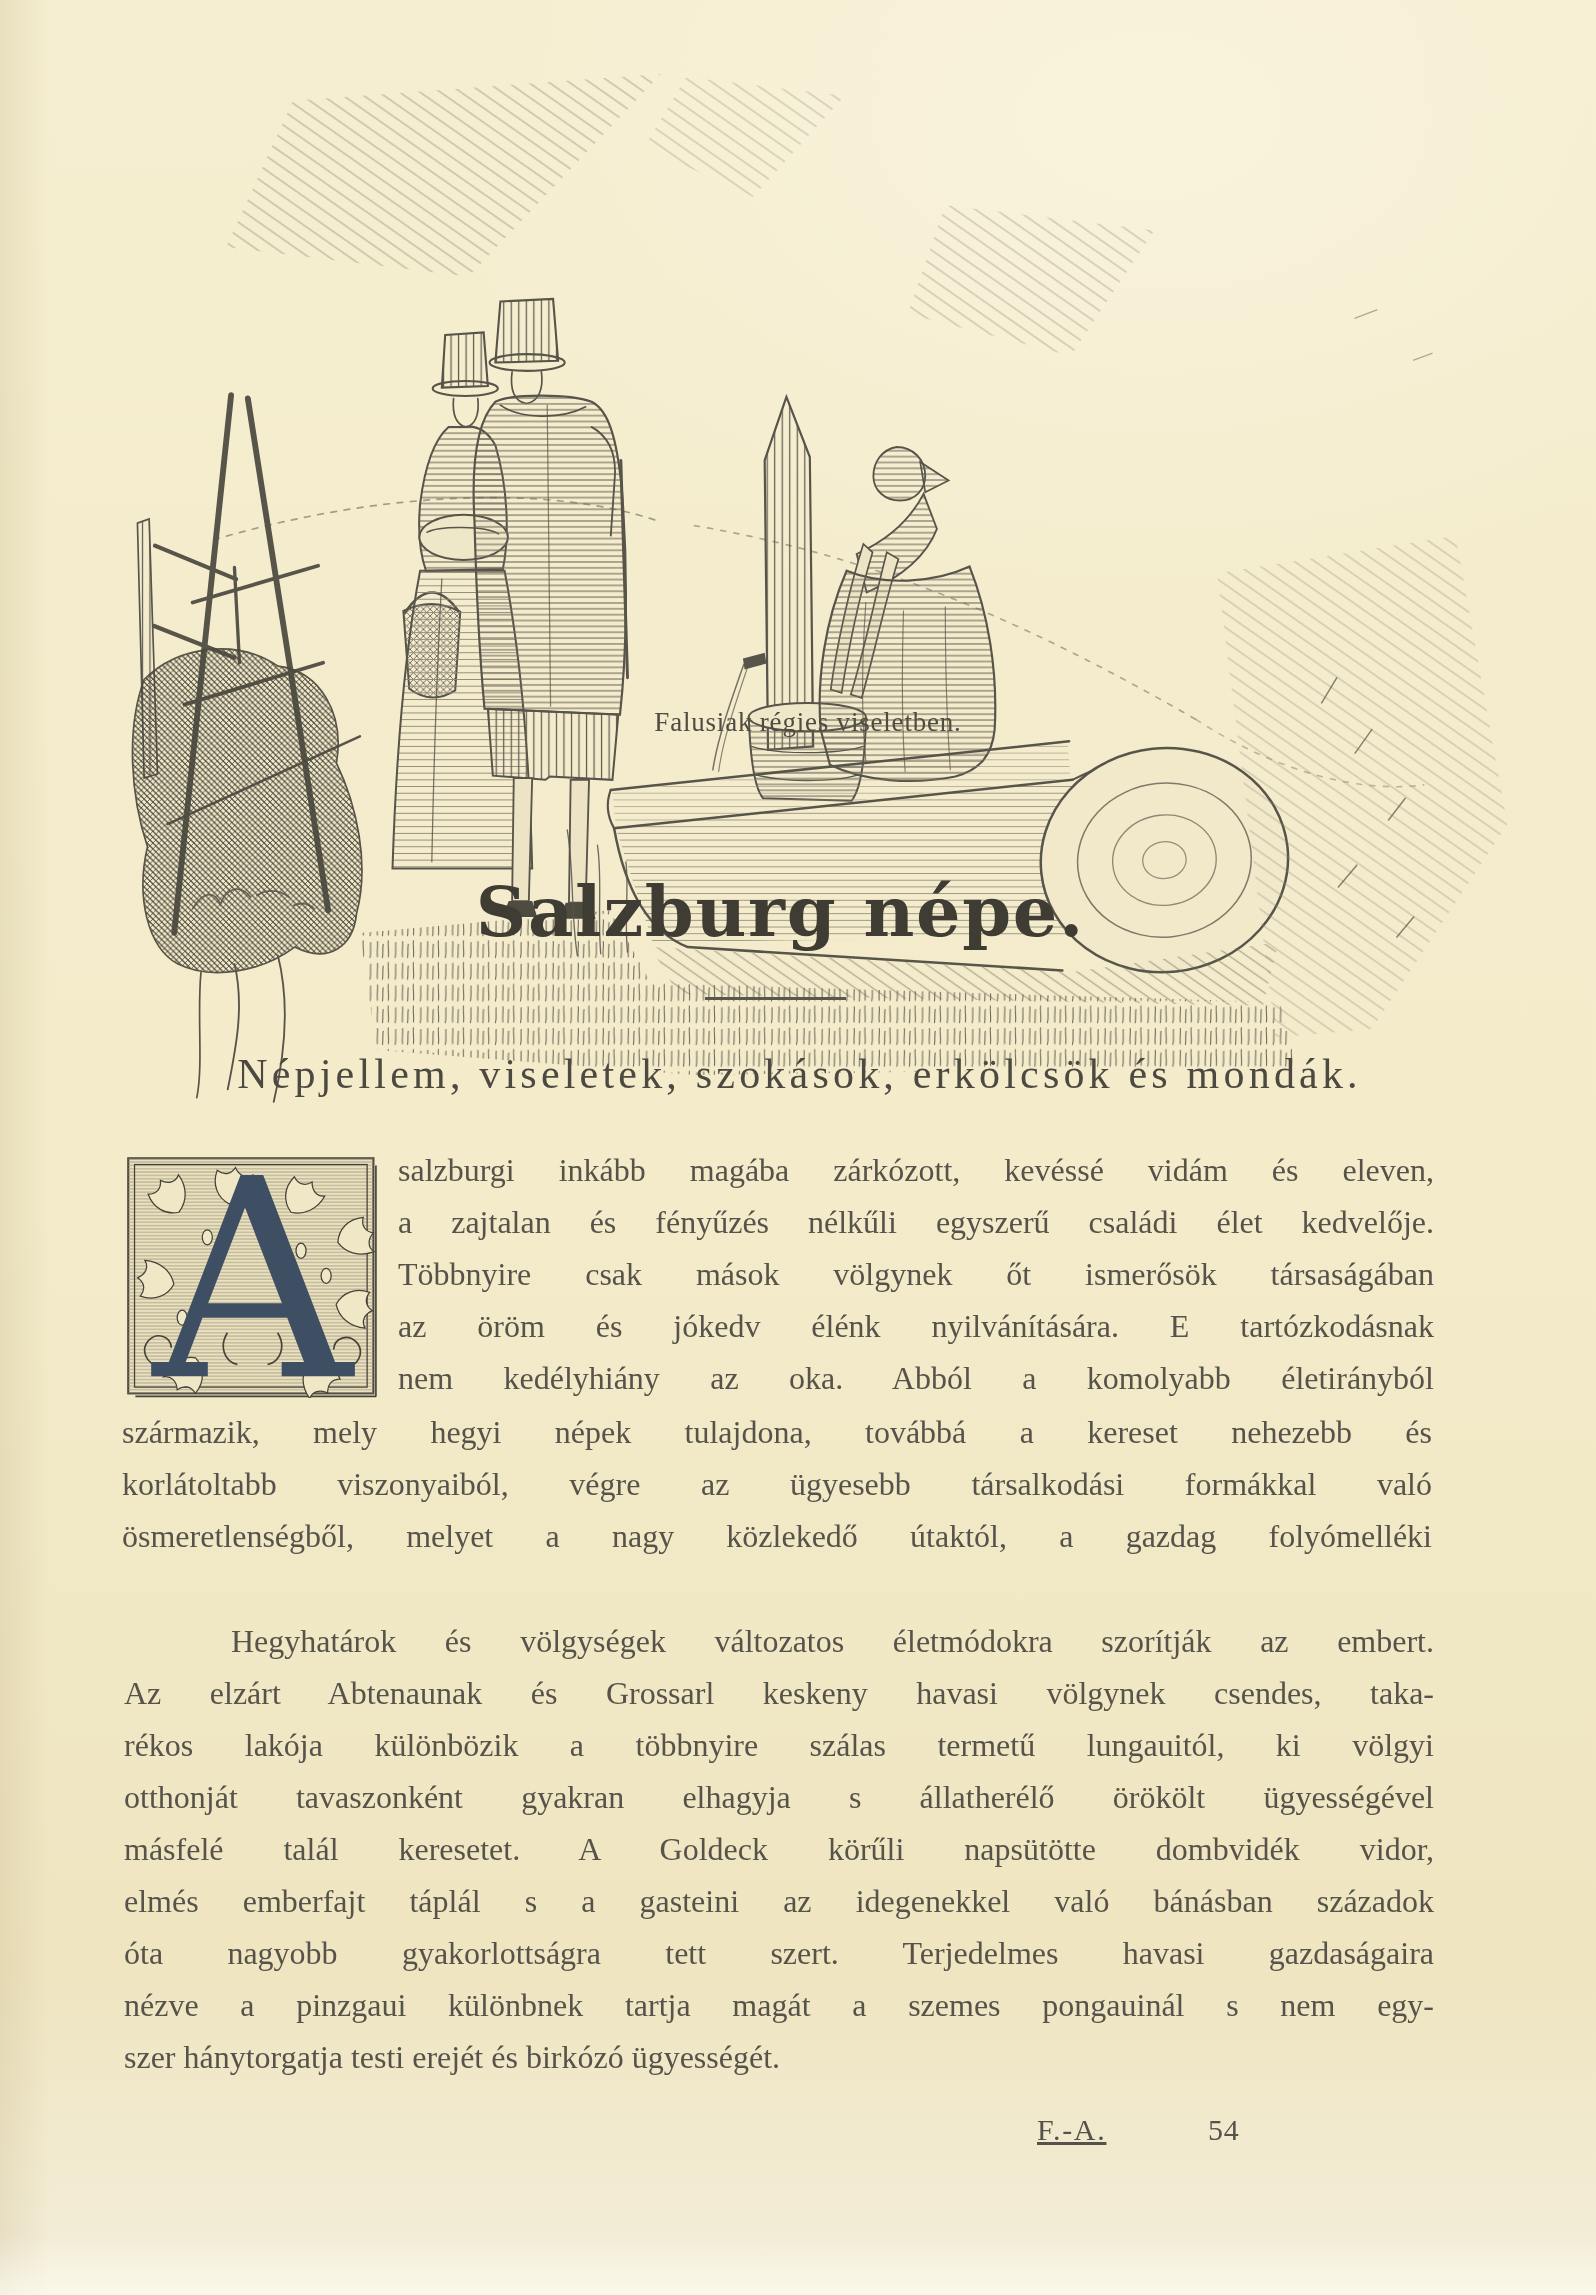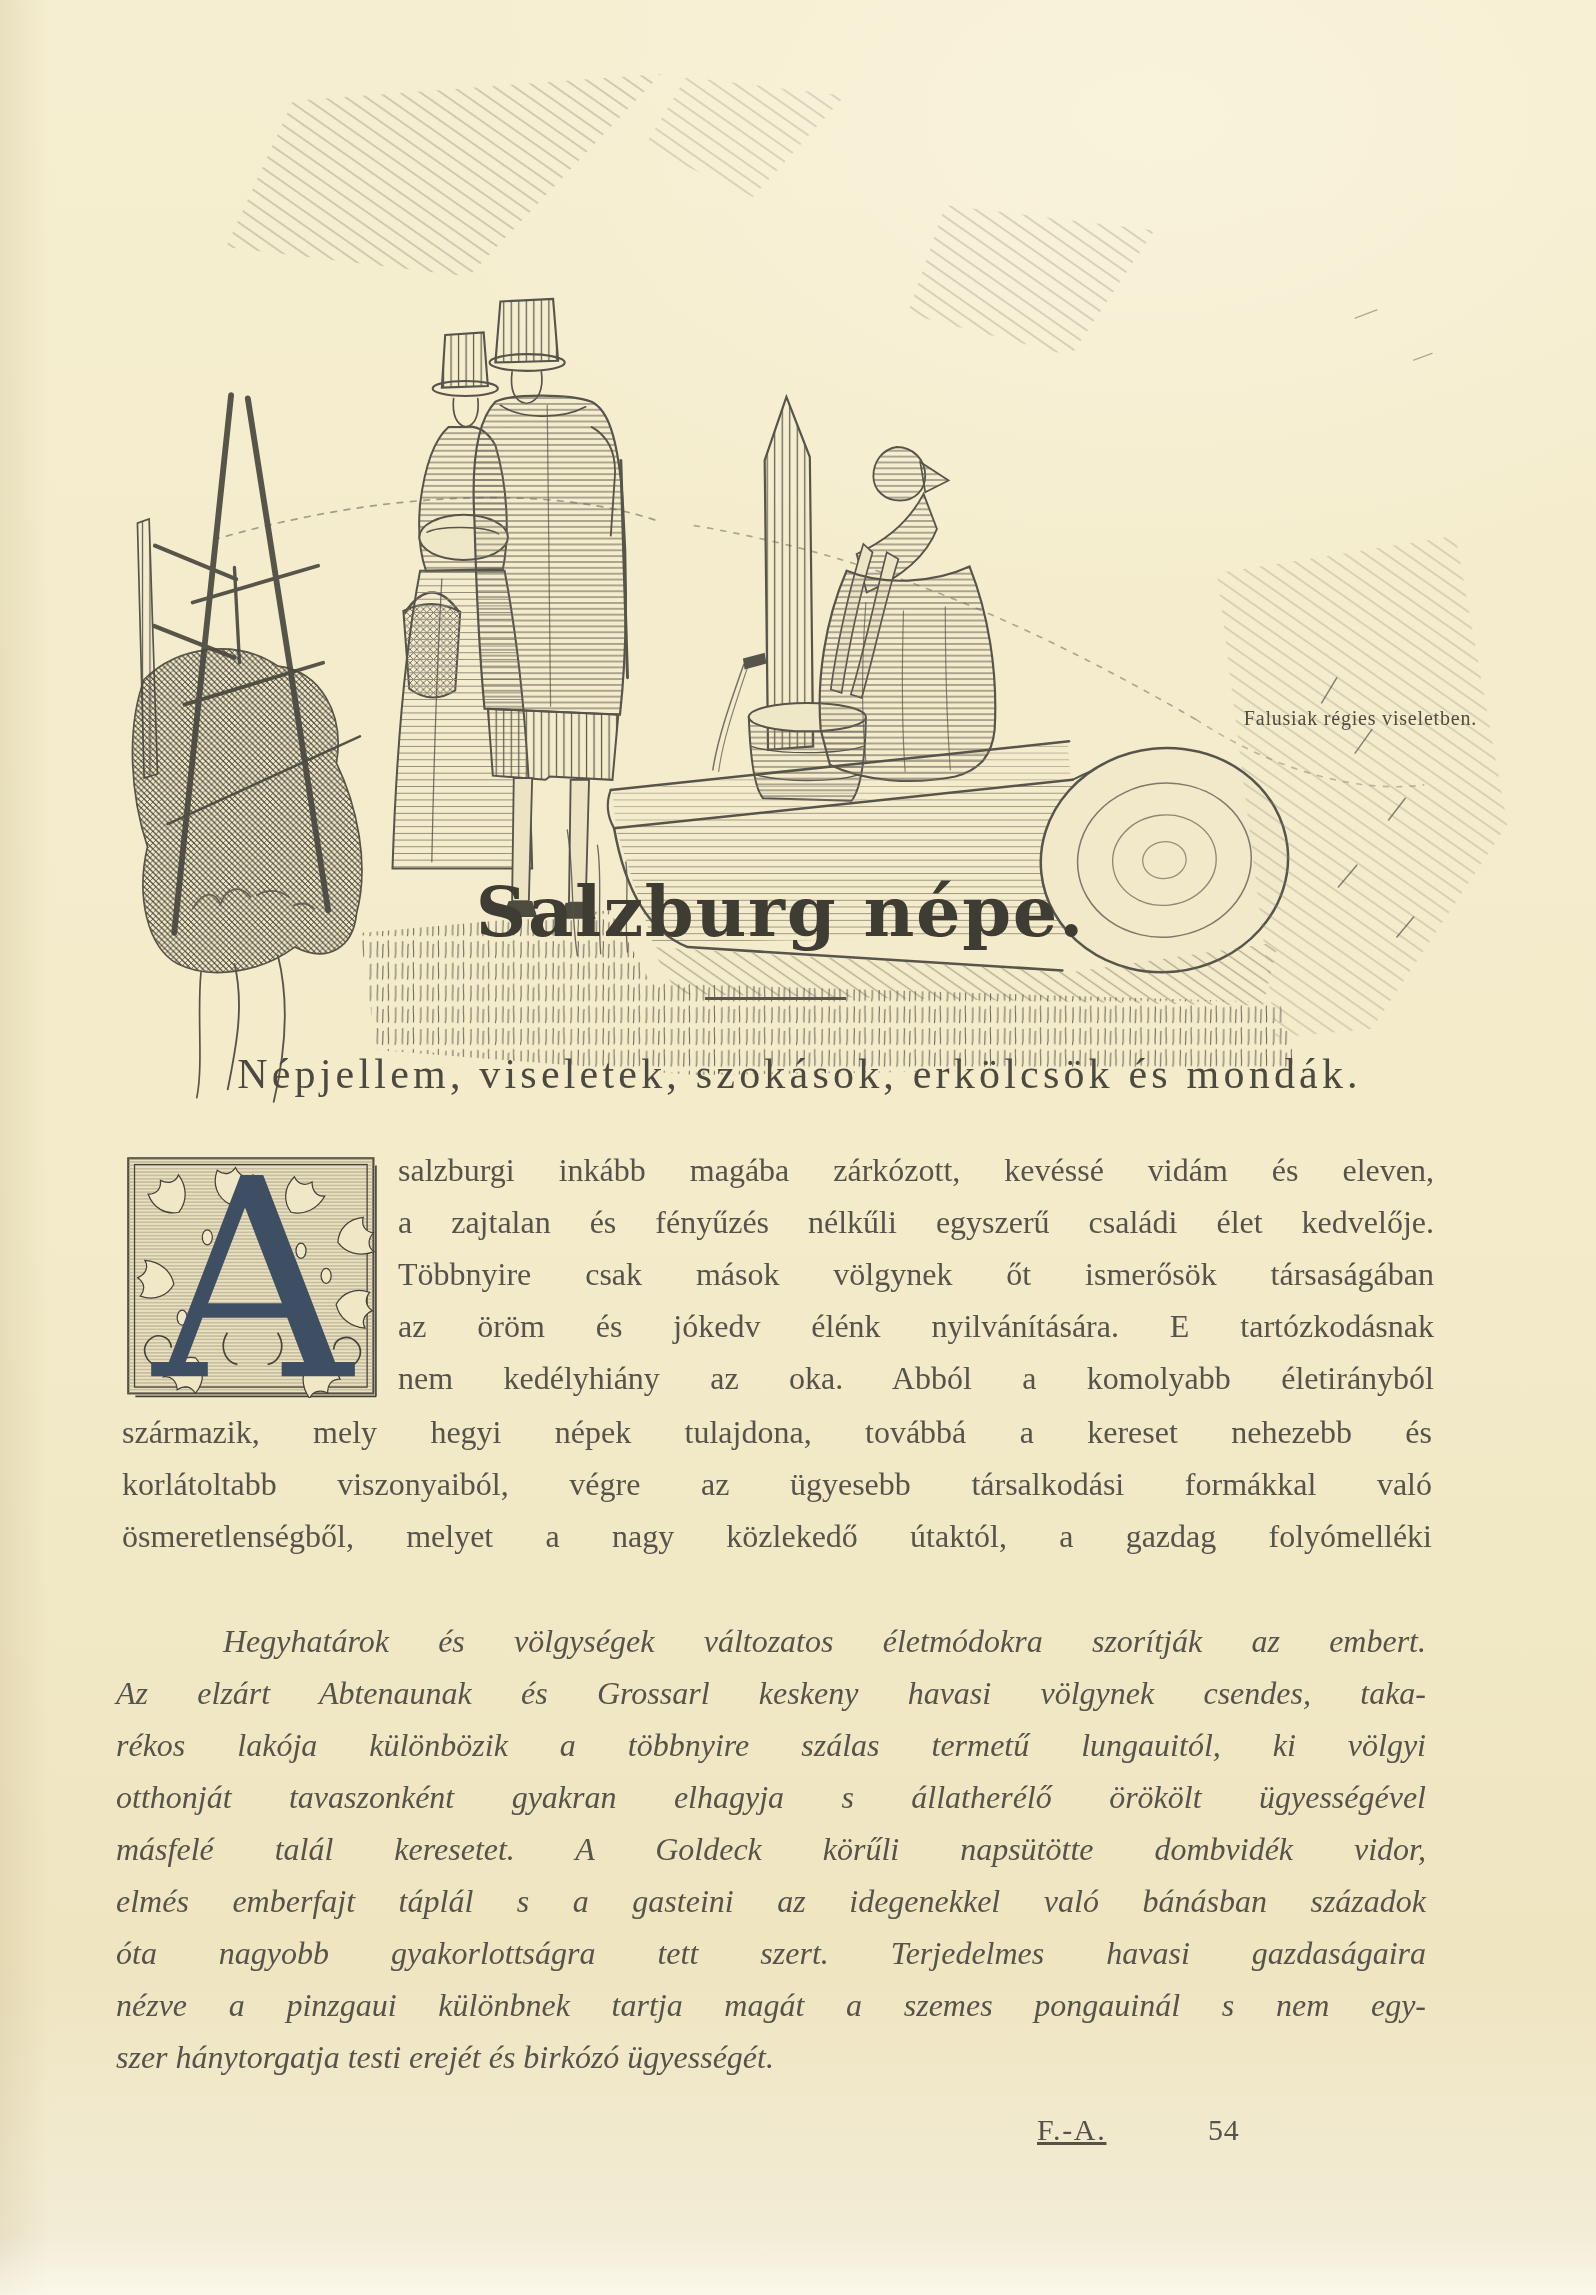--- a/index.html
+++ b/index.html
@@ -6,32 +6,32 @@
   .page{position:relative;width:1597px;height:2295px;overflow:hidden;
     font-family:"Liberation Serif",serif;color:var(--body-ink,#56534a);
     background:
       radial-gradient(ellipse 1255px 795px at 72% 5%, #f9f3dc 0%, rgba(249,243,220,0) 60%),
       linear-gradient(180deg,#f5eed0 0%,#f3ebca 52%,#efe5c1 86%,#f4eeda 100%);}
   .page::before{content:"";position:absolute;left:0;top:0;bottom:0;width:50px;
     background:linear-gradient(90deg,rgba(170,150,100,.16),rgba(170,150,100,0));pointer-events:none;}
   .page::after{content:"";position:absolute;left:0;right:0;bottom:0;height:59px;
     background:linear-gradient(0deg,rgba(255,253,243,.65),rgba(255,253,243,0));pointer-events:none;}
   .illustration{position:absolute;left:109px;top:67px;}
-  .caption{position:absolute;top:707px;left:139px;width:1338px;text-align:right;
-    font-size:20px;letter-spacing:0.8px;color:#4f4c42;}
+  .caption{position:absolute;top:707px;left:139px;width:1338px;text-align:center;
+    font-size:27px;letter-spacing:0.8px;color:#4f4c42;}
   .title{position:absolute;top:870px;left:0;width:1561px;margin:0;text-align:center;
     font-family:"DejaVu Serif",serif;font-weight:bold;font-size:70px;letter-spacing:1.7px;
     color:var(--title-ink,#3e3c33);}
   .rule{position:absolute;left:705px;top:997px;width:141px;height:2.5px;background:var(--rule,#5a574c);}
   .subtitle{position:absolute;top:1046px;left:0;width:1591px;margin:4px;text-align:center;
     font-weight:normal;font-size:42px;letter-spacing:4.2px;color:#4b4940;}
   .dropcap{position:absolute;left:127px;top:1157px;}
   .p1a{position:absolute;left:398px;top:1144px;width:1036px;}
   .p1b{position:absolute;left:122px;top:1406px;width:1310px;}
-  .p2{position:absolute;left:116px;top:1615px;width:1310px;font-style:italic;}
+  .p2{position:absolute;left:124px;top:1615px;width:1310px;}
   .jline{height:52px;line-height:52px;font-size:32px;
     text-align:justify;text-align-last:justify;color:var(--body-ink,#56534a);}
   .jline.last{text-align-last:left;}
   .jline.indent{padding-left:107px;}
   .footer-sig{position:absolute;left:1037px;top:2113px;font-size:30px;letter-spacing:1.7px;color:#55524a;text-decoration:underline;}
   .footer-page{position:absolute;left:1208px;top:2113px;font-size:30px;letter-spacing:0.8px;color:#55524a;}
 </style>
 </head>
 <body>
 

